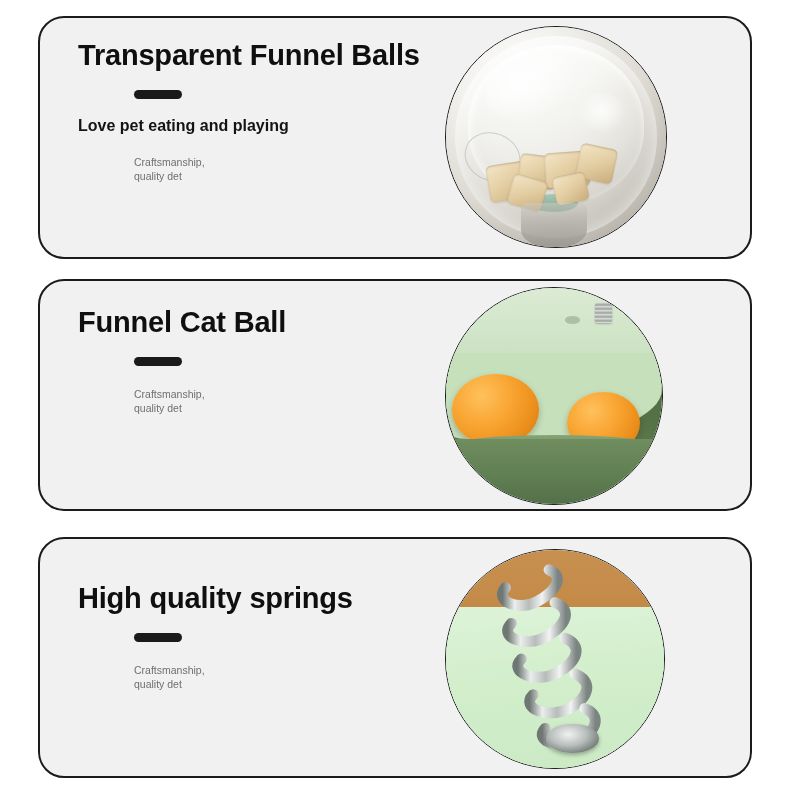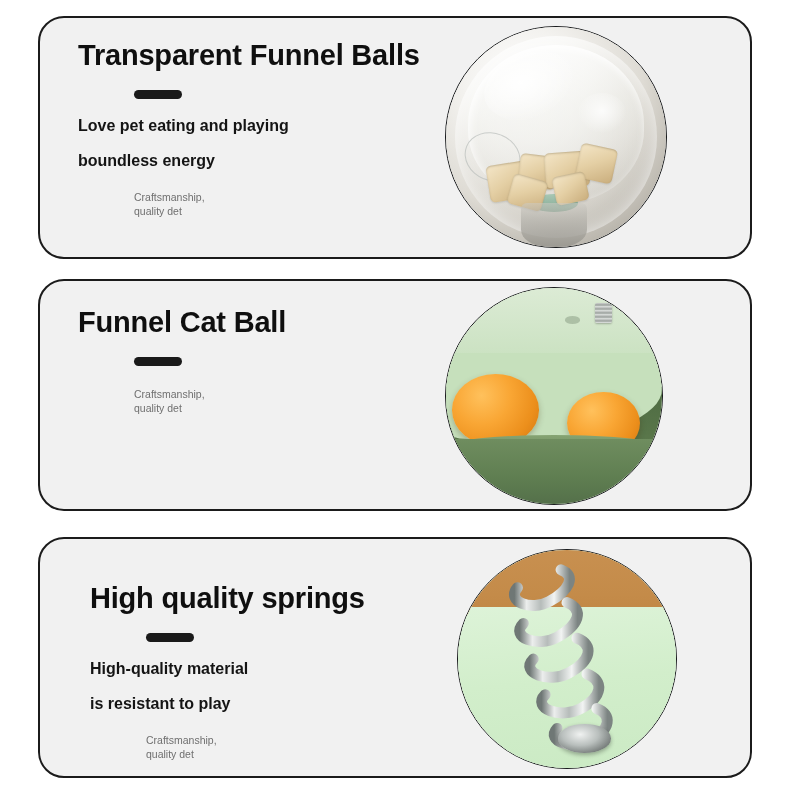--- a/index.html
+++ b/index.html
@@ -26,21 +26,21 @@
     left: 38px;
     width: 714px;
     background: #f1f1f1;
     border: 2px solid #1b1b1b;
     border-radius: 26px;
     overflow: hidden;
   }
 
   #card-0 { top: 16px;  height: 243px; }
   #card-1 { top: 279px; height: 232px; }
-  #card-2 { top: 537px; height: 241px; padding-left: 12px; }
+  #card-2 { top: 537px; height: 241px; }
 
   .card-inner {
     position: relative;
     width: 100%;
     height: 100%;
   }
 
   
   .text-block {
     position: absolute;
@@ -250,21 +250,20 @@
 <div id="page">
 
   <section class="card" id="card-0">
     <div class="card-inner">
 
       <div class="text-block">
         <h2 class="card-title">Transparent Funnel Balls</h2>
         <div class="divider-dash"></div>
         <div class="desc-lines">
           <p class="desc-line">Love pet eating and playing</p>
-          <p class="desc-line">boundless energy</p>
         </div>
         <div class="caption">
           <div>Craftsmanship,</div>
           <div>quality det</div>
         </div>
       </div>
 
       <div class="photo">
         <div class="photo-stage">
           <div class="ball-glass"></div>
@@ -317,24 +316,20 @@
 
     </div>
   </section>
 
   <section class="card" id="card-2">
     <div class="card-inner">
 
       <div class="text-block">
         <h2 class="card-title">High quality springs</h2>
         <div class="divider-dash"></div>
-        <div class="desc-lines">
-          <p class="desc-line">High-quality material</p>
-          <p class="desc-line">is resistant to play</p>
-        </div>
         <div class="caption">
           <div>Craftsmanship,</div>
           <div>quality det</div>
         </div>
       </div>
 
       <div class="photo">
         <div class="photo-stage">
           <div class="spr-bg"></div>
           <div class="spr-tan"></div>

